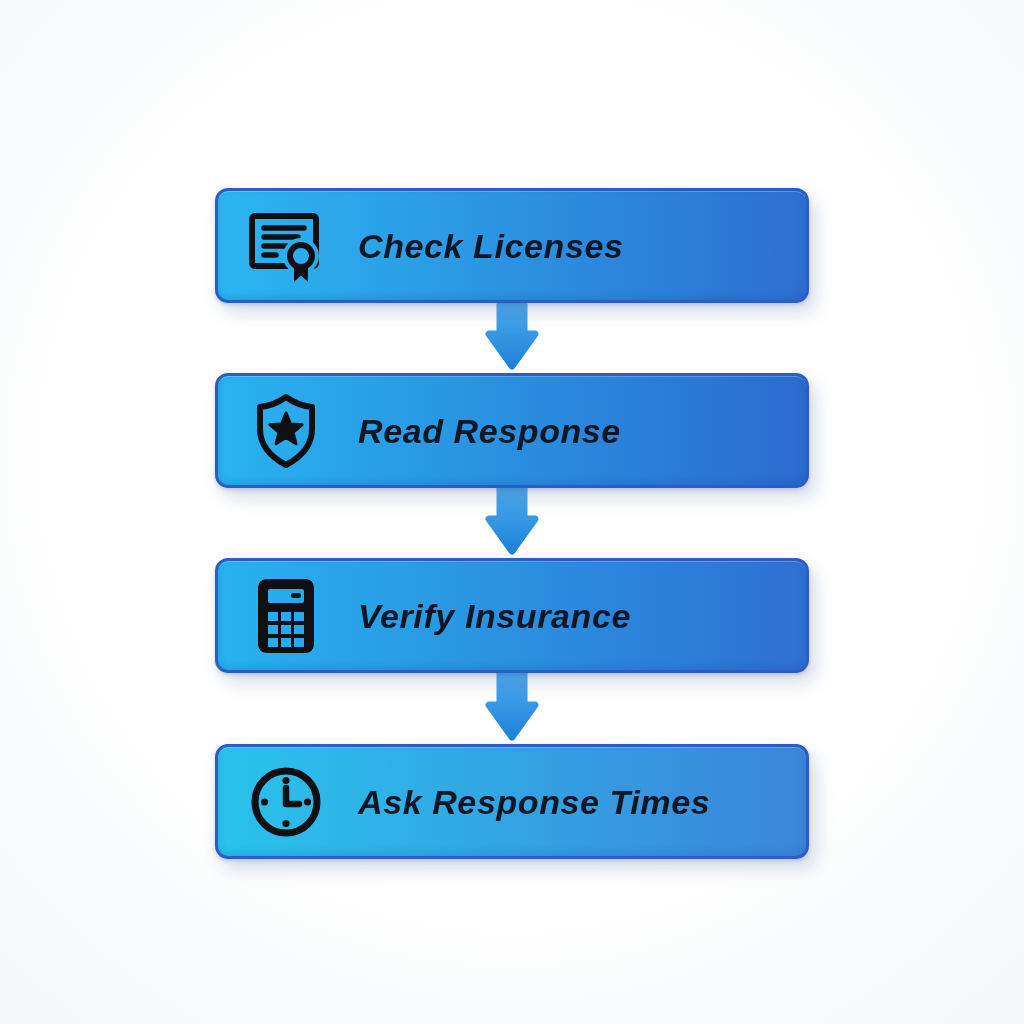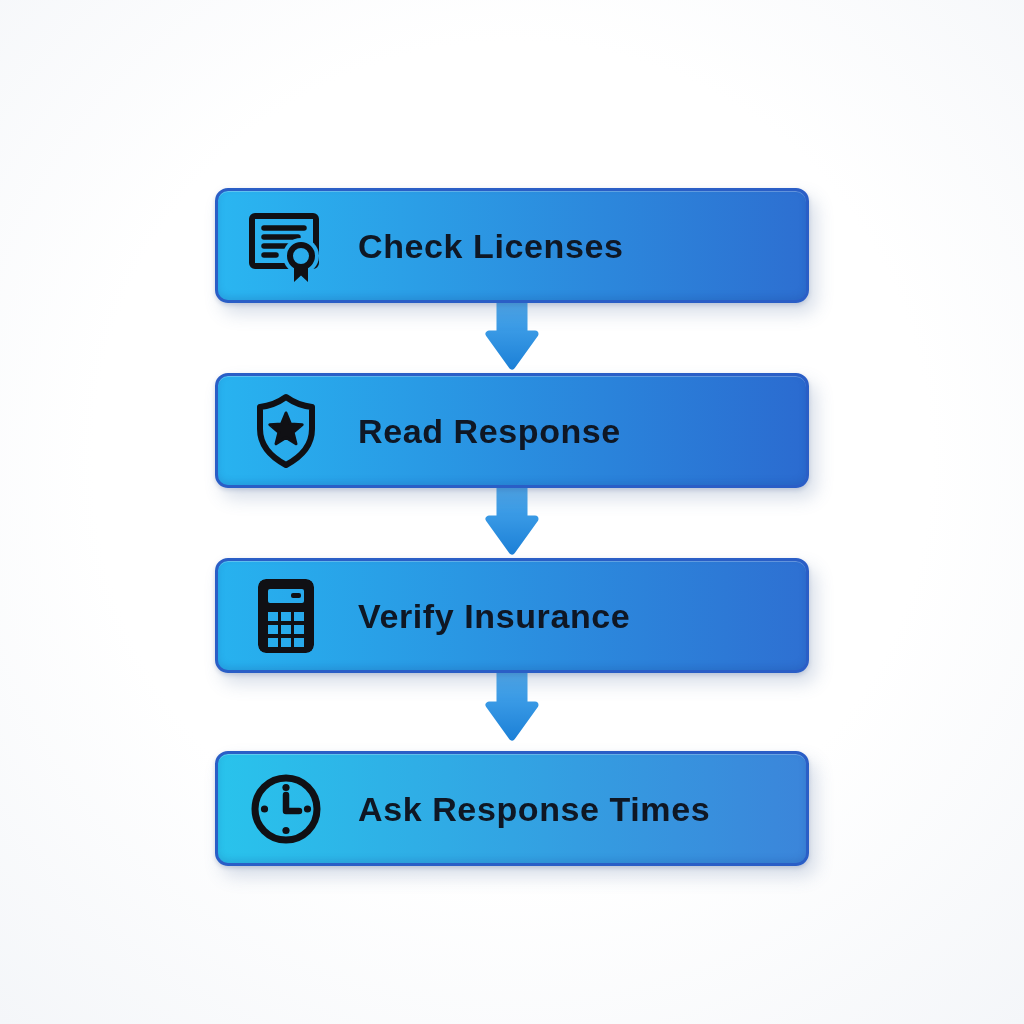--- a/index.html
+++ b/index.html
@@ -15,20 +15,21 @@
     --text: #0f1724;
     --icon: #101014;
     --arrow-top: #4fadf0;
     --arrow-bottom: #1e82d8;
   }
   .canvas {
     position: relative;
     width: 1024px;
     height: 1024px;
     background: radial-gradient(circle at 50% 45%, #ffffff 55%, #f4f6f9 100%);
+    font-style: italic;
   }
   .step {
     position: absolute;
     left: 215px;
     width: 594px;
     height: 115px;
     box-sizing: border-box;
     border: 3px solid var(--border);
     border-radius: 13px;
     z-index: 2;
@@ -62,21 +63,21 @@
     position: absolute;
     left: 480px;
     width: 64px;
     height: 74px;
     z-index: 1;
   }
   .arrow svg { width: 64px; height: 74px; display: block; }
   .pos-step-1 { top: 188px; }
   .pos-step-2 { top: 373px; }
   .pos-step-3 { top: 558px; }
-  .pos-step-4 { top: 744px; margin-top: 7px; }
+  .pos-step-4 { top: 744px; }
   .pos-arrow-1 { top: 300px; }
   .pos-arrow-2 { top: 485px; }
   .pos-arrow-3 { top: 671px; }
   .hidden-defs { position: absolute; width: 0; height: 0; }
 </style>
 </head>
 <body>
 
 <div class="canvas">
 

